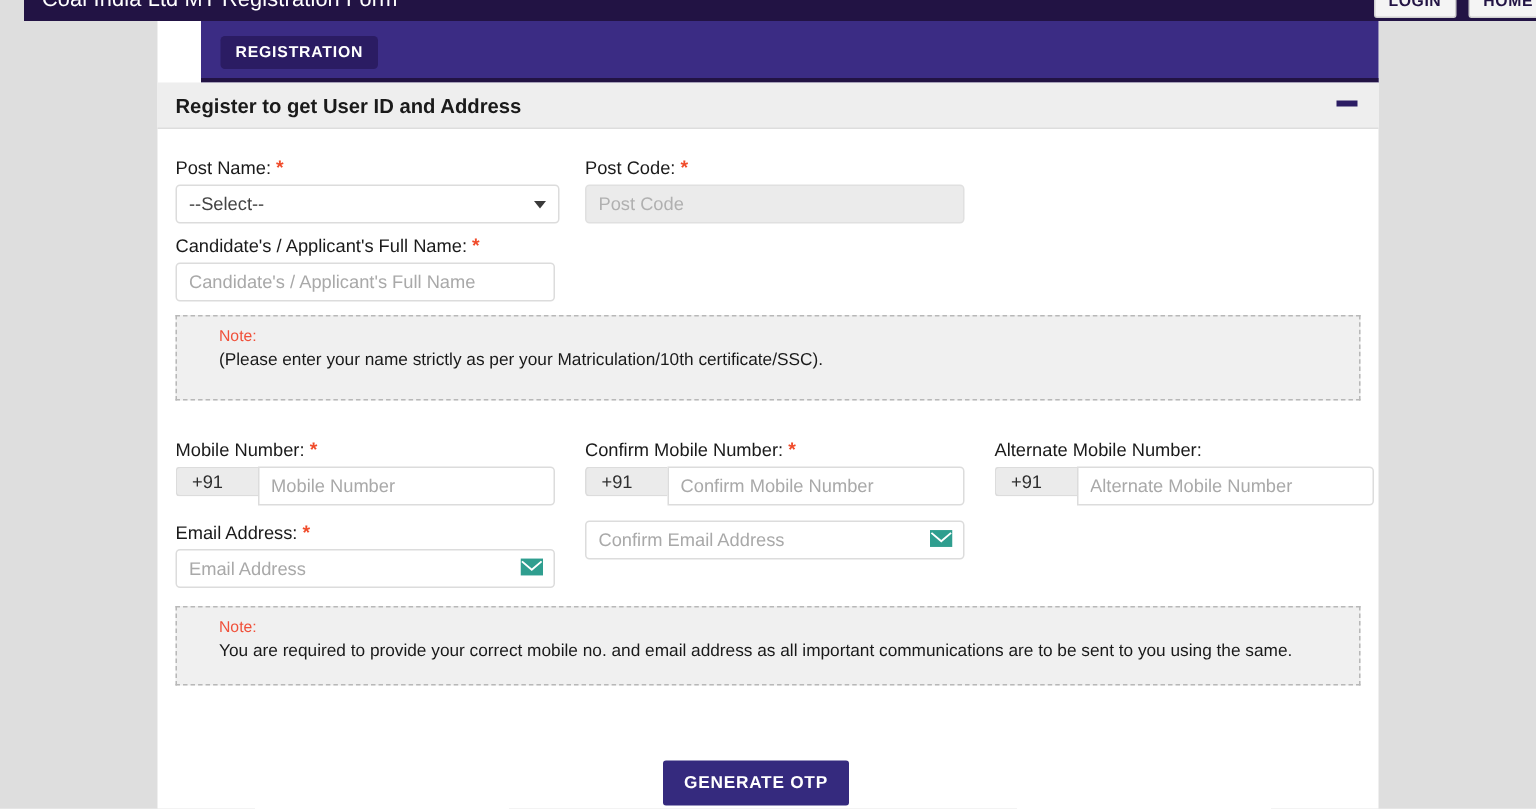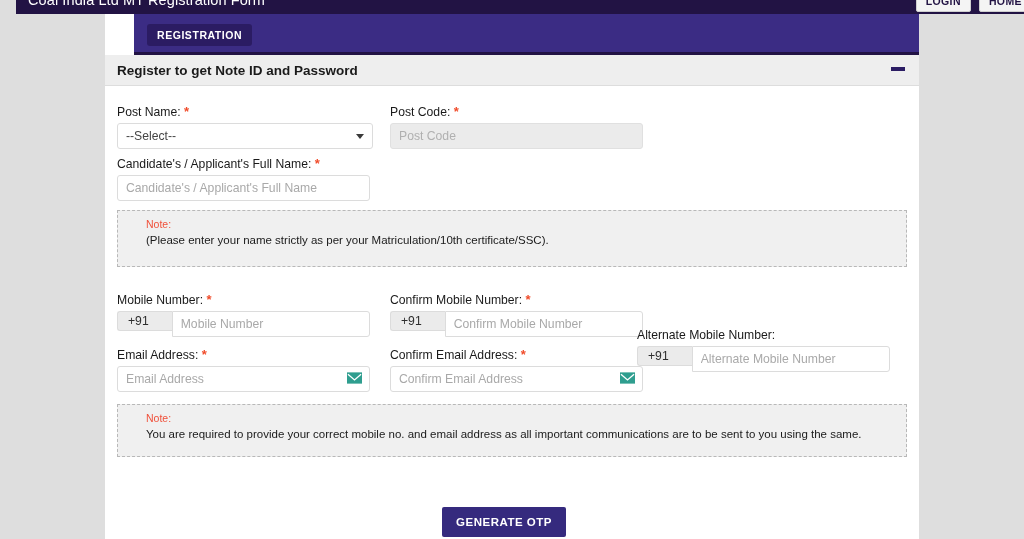--- a/index.html
+++ b/index.html
@@ -233,21 +233,21 @@
   </div>
 </div>
 
 <div class="page">
 
   <div class="reg-bar">
     <span class="reg-tab">REGISTRATION</span>
   </div>
 
   <div class="panel-head">
-    <span class="panel-title">Register to get Note ID and Password</span>
+    <span class="panel-title">Register to get User ID and Address</span>
     <span class="collapse-btn"></span>
   </div>
 
   <div class="form-body">
 
     <div class="row" style="height:52px;">
 
       <div class="col" style="left:0; width:256px;">
         <label class="fld"><span>Post Name:</span> <span class="req">*</span></label>
         <div class="sel-wrap">
@@ -288,21 +288,21 @@
       </div>
 
       <div class="col" style="left:273px; width:253px;">
         <label class="fld"><span>Confirm Mobile Number:</span> <span class="req">*</span></label>
         <div class="igroup">
           <span class="iaddon">+91</span>
           <input class="inp" type="text" placeholder="Confirm Mobile Number" style="">
         </div>
       </div>
 
-      <div class="col" style="left:520px; width:253px;margin-top:35px;">
+      <div class="col" style="left:546px; width:253px;">
         <label class="fld"><span>Alternate Mobile Number:</span> <span class="req"></span></label>
         <div class="igroup">
           <span class="iaddon">+91</span>
           <input class="inp" type="text" placeholder="Alternate Mobile Number" style="">
         </div>
       </div>
 
     </div>
 
     <div class="row" style="height:50px;">
@@ -312,21 +312,20 @@
         <div class="email-wrap">
           <input class="inp" type="text" placeholder="Email Address" style="">
           <svg class="mail-icon" viewBox="0 0 16 12">
             <rect x="0" y="0" width="16" height="12" fill="#2f9e8f"></rect>
             <path d="M1 2 L8 8 L15 2" fill="none" stroke="#ffffff" stroke-width="1.4"></path>
           </svg>
         </div>
       </div>
 
       <div class="col" style="left:273px; width:253px;">
-        <label class="fld"><span>Confirm Email Address:</span> <span class="req">*</span></label>
         <div class="email-wrap">
           <input class="inp" type="text" placeholder="Confirm Email Address" style="">
           <svg class="mail-icon" viewBox="0 0 16 12">
             <rect x="0" y="0" width="16" height="12" fill="#2f9e8f"></rect>
             <path d="M1 2 L8 8 L15 2" fill="none" stroke="#ffffff" stroke-width="1.4"></path>
           </svg>
         </div>
       </div>
 
     </div>

